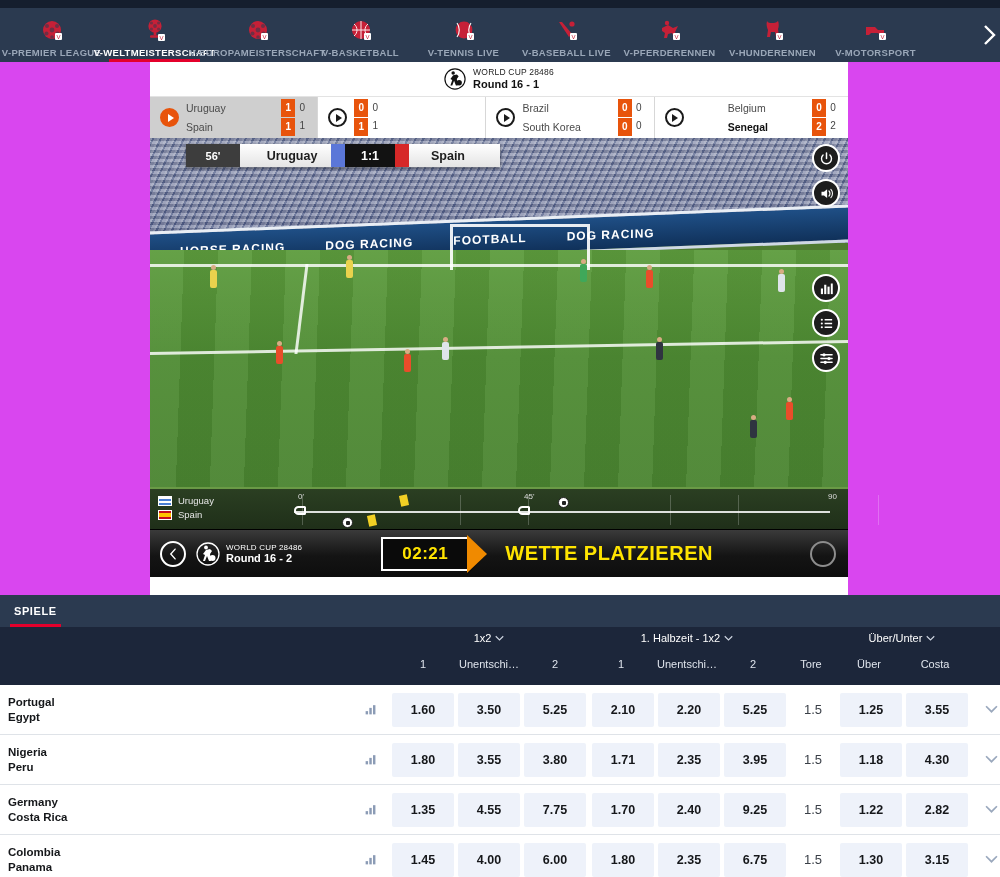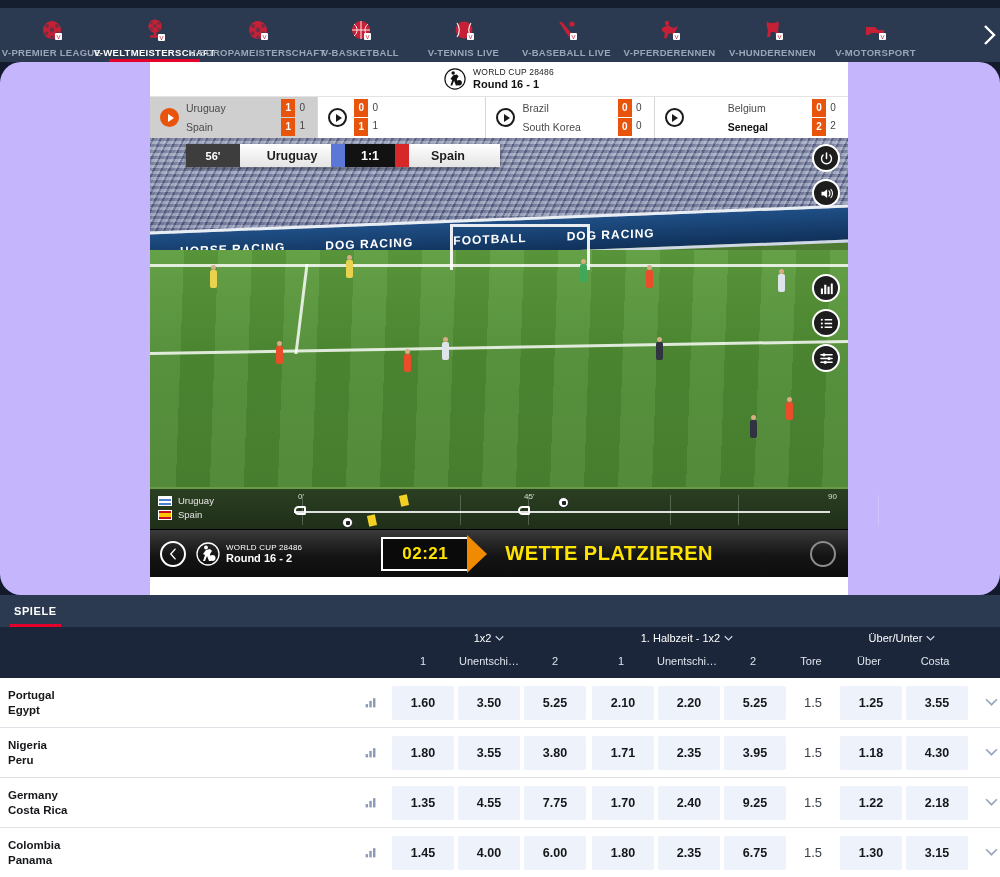--- a/index.html
+++ b/index.html
@@ -63,22 +63,21 @@
     background: linear-gradient(to right, rgba(43,58,80,0), #2b3a50 45%);
     display: flex; align-items: center; justify-content: center;
     cursor: pointer;
     z-index: 5;
   }
 
   
   .stage {
     position: relative;
     height: 533px;
-    background: #c4b5fd;
-    border-radius: 21px;
+    background: #d946ef;
   }
   .stage-inner {
     position: absolute;
     left: 150px; top: 0;
     width: 698px;
     height: 533px;
     background: #fff;
   }
 
   
@@ -341,21 +340,21 @@
     padding: 0 4px;
     cursor: pointer;
   }
   .tab.active::after {
     content: ""; position: absolute; left: 0; right: 0; bottom: 0;
     height: 3px; background: #e4002b;
   }
 
   .thead {
     background: #1c263a;
-    height: 51px;
+    height: 58px;
     display: flex; align-items: stretch;
     color: #fff;
   }
   .th-spacer { width: 390px; flex: 0 0 auto; }
   .grp { flex: 0 0 auto; display: flex; flex-direction: column; }
   .grp-title {
     height: 22px;
     display: flex; align-items: center; justify-content: center;
     gap: 4px;
     font-size: 11px;
@@ -915,21 +914,21 @@
         </svg>
     </div>
     <div class="odd">1.35</div>
     <div class="odd">4.55</div>
     <div class="odd">7.75</div>
     <div class="odd gap-left">1.70</div>
     <div class="odd">2.40</div>
     <div class="odd">9.25</div>
     <div class="tore">1.5</div>
     <div class="odd">1.22</div>
-    <div class="odd">2.18</div>
+    <div class="odd">2.82</div>
     <div class="chev-cell">
       <svg width="13" height="9" viewBox="0 0 12 8">
           <path d="M1 1l5 5 5-5" stroke="#9aa8bd" stroke-width="1.6" fill="none"></path>
         </svg>
     </div>
   </div>
 
   <div class="row">
     <div class="row-names">
       <div class="rn">Colombia</div>

